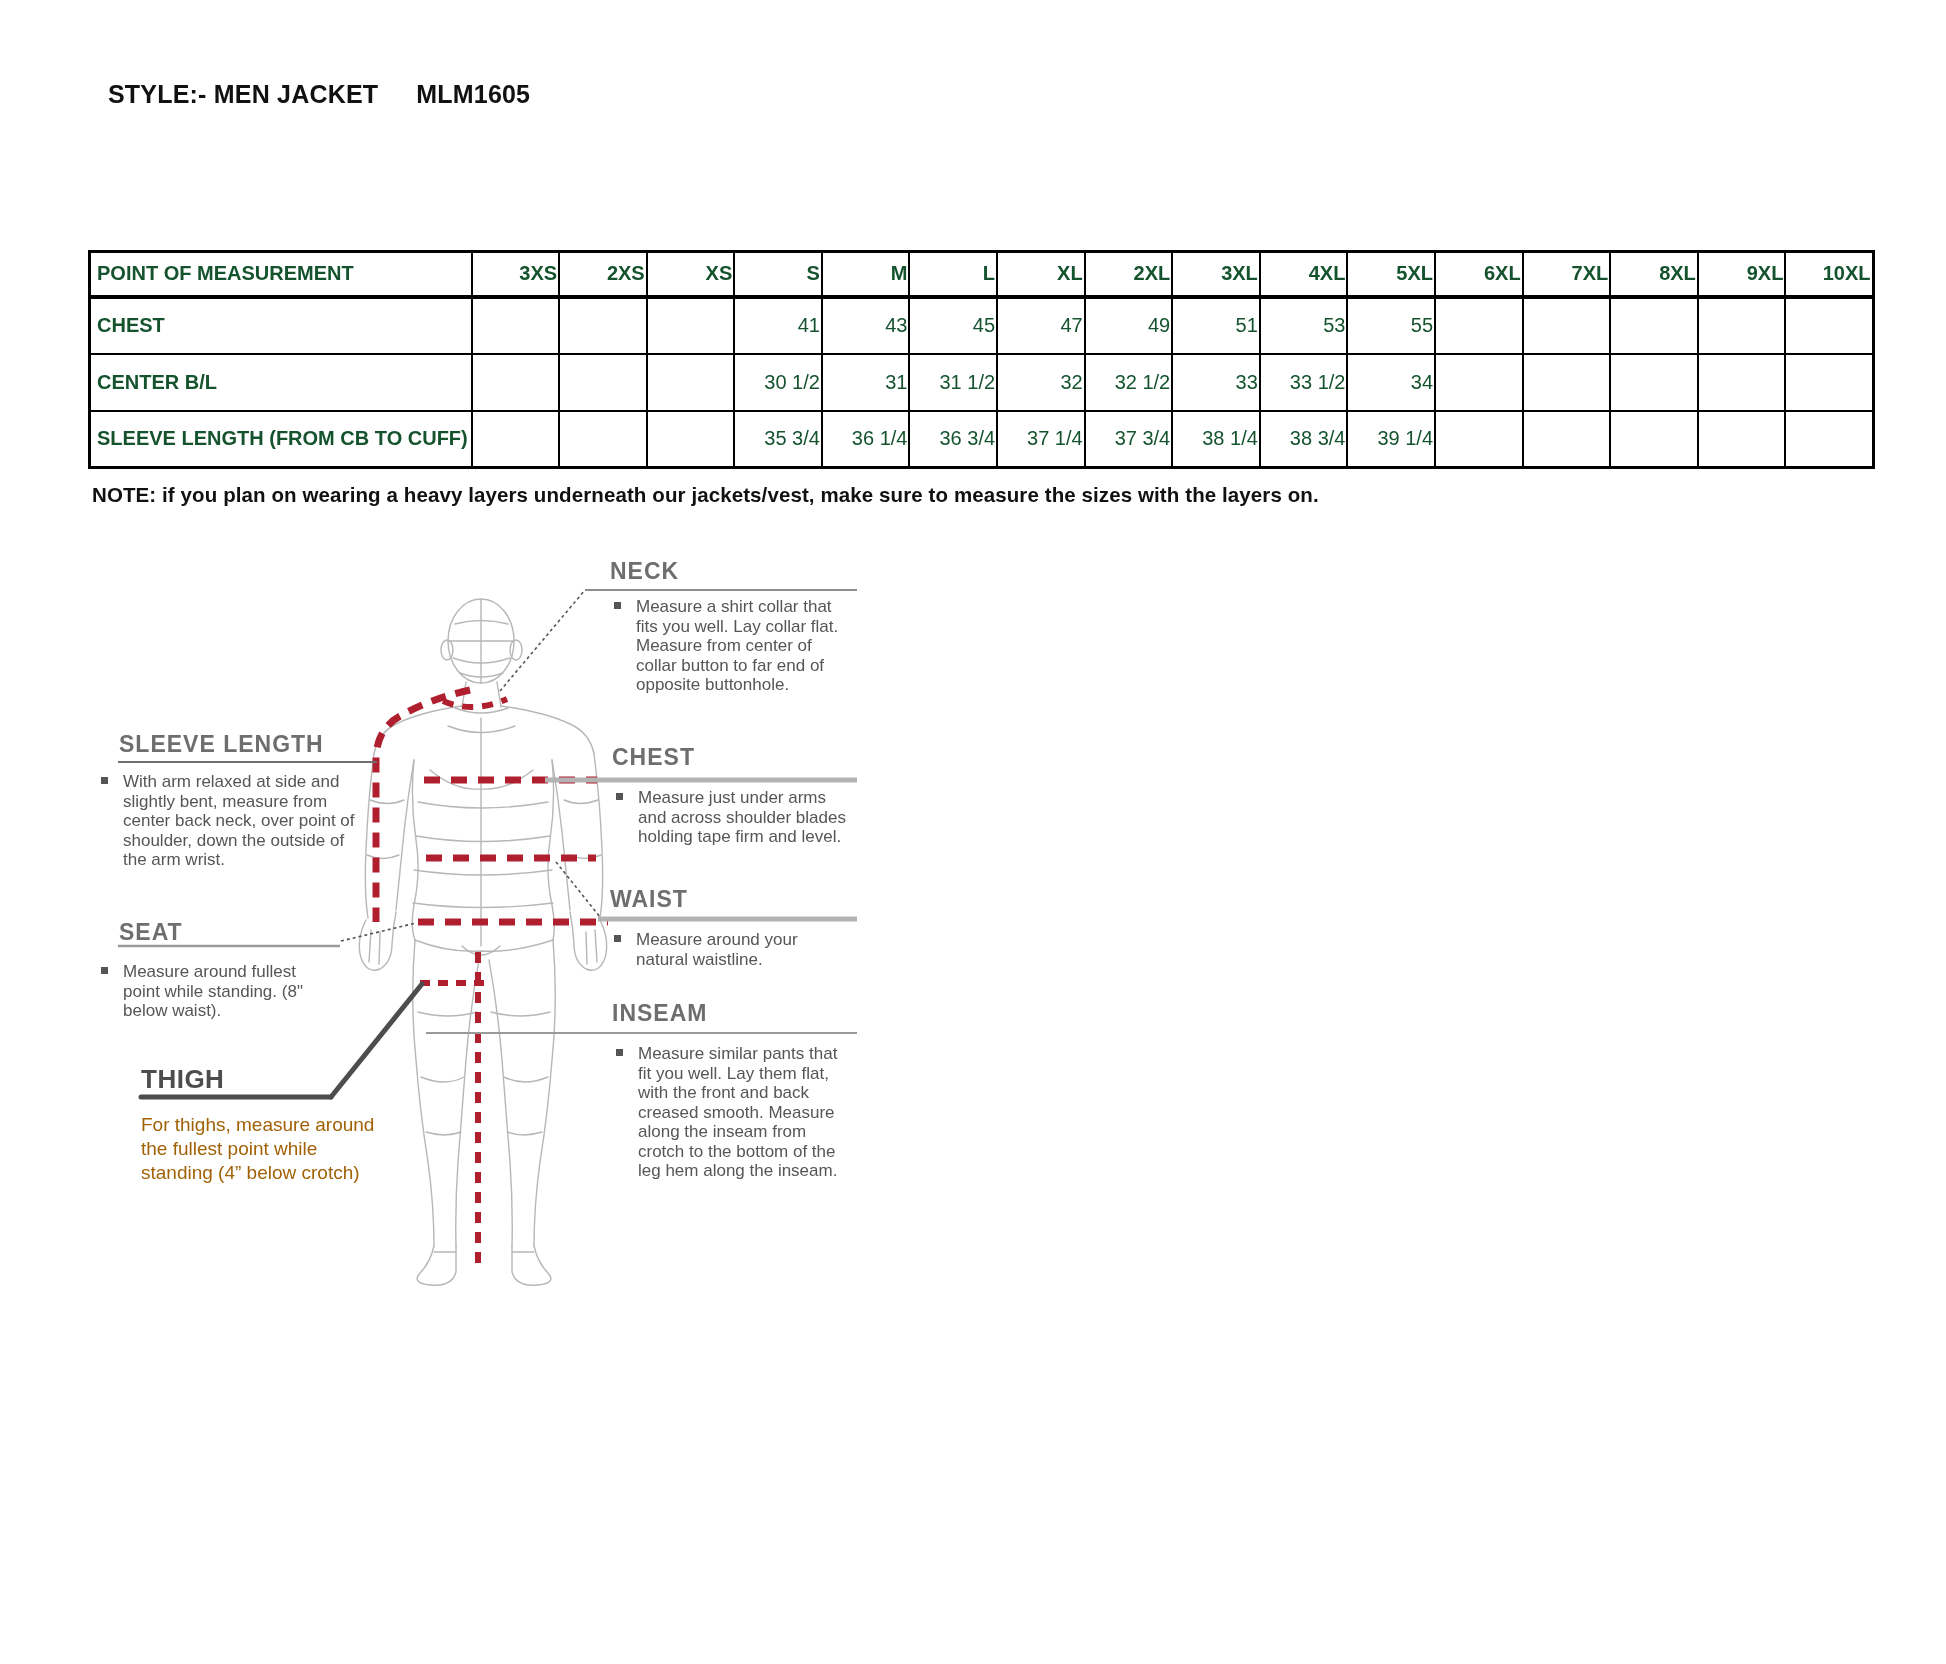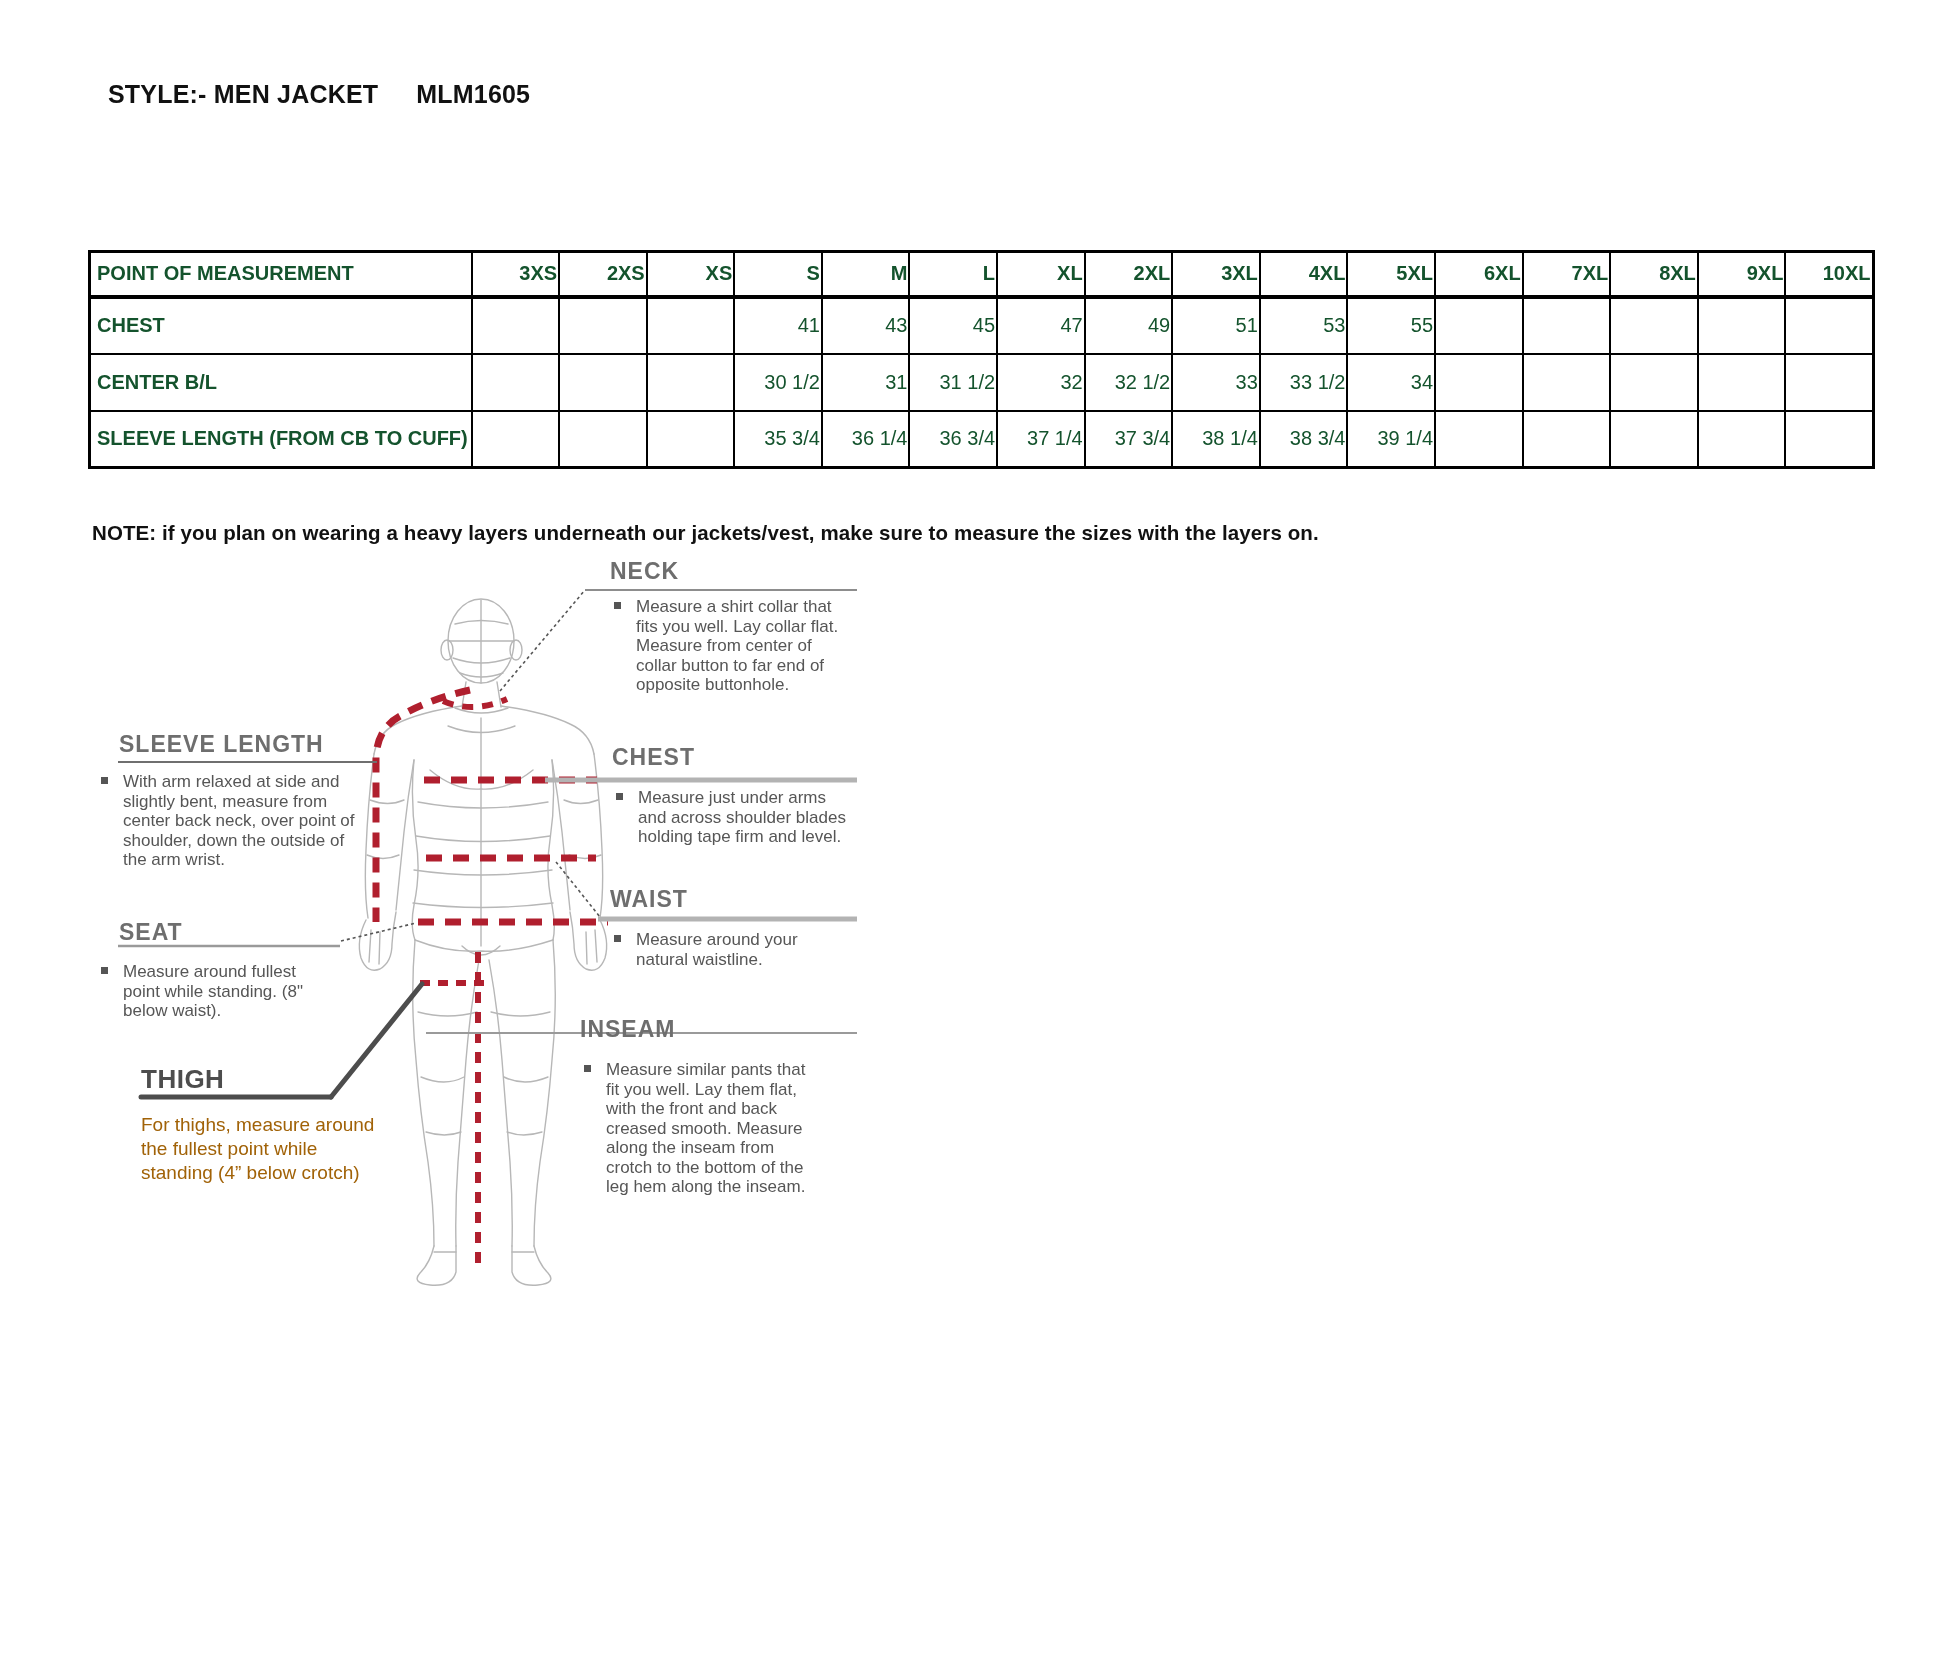--- a/index.html
+++ b/index.html
@@ -30,21 +30,21 @@
     overflow:hidden;white-space:nowrap;
   }
   .size-table thead tr{height:45px;}
   .size-table tbody tr{height:57px;}
   .size-table th{font-weight:bold;text-align:right;border-bottom:4px solid #000;}
   .size-table th.label-col{text-align:left;padding-left:6px;}
   .size-table td.row-label{font-weight:bold;text-align:left;padding-left:6px;}
   .size-table td.value-cell{text-align:right;padding-left:11px;font-weight:normal;}
   
   .note-line{
-    position:absolute;left:92px;top:521px;
+    position:absolute;left:92px;top:483px;
     font-size:20.5px;font-weight:bold;color:#111;
     white-space:nowrap;letter-spacing:0.1px;
   }
   
   .diagram-svg{position:absolute;left:0;top:540px;}
   .callout{position:absolute;}
   .callout .heading{
     font-size:23px;font-weight:bold;color:#6e6e6e;
     letter-spacing:1px;white-space:nowrap;
   }
@@ -58,21 +58,21 @@
     width:7px;height:7px;background:#555;
     display:inline-block;
   }
   
   .co-neck   {left:610px;top:558px;width:244px;}
   .co-neck   .body{margin-top:12px;}
   .co-chest  {left:612px;top:744px;width:240px;}
   .co-chest  .body{margin-top:17px;}
   .co-waist  {left:610px;top:886px;width:200px;}
   .co-waist  .body{margin-top:17px;}
-  .co-inseam {left:580px;top:1000px;width:236px;margin-top:16px;}
+  .co-inseam {left:612px;top:1000px;width:236px;}
   .co-inseam .body{margin-top:17px;}
   .co-sleeve {left:119px;top:731px;width:236px;}
   .co-sleeve .body{margin-left:-22px;margin-top:14px;}
   .co-seat   {left:119px;top:919px;width:215px;}
   .co-seat   .body{margin-left:-22px;margin-top:16px;}
   .co-thigh  {left:141px;top:1064px;width:250px;}
   .co-thigh  .heading{font-size:26px;color:#4d4d4d;letter-spacing:0.5px;}
   .co-thigh  .body{
     padding-left:0;margin-top:18px;
     font-size:19px;line-height:24px;color:#a16207;

